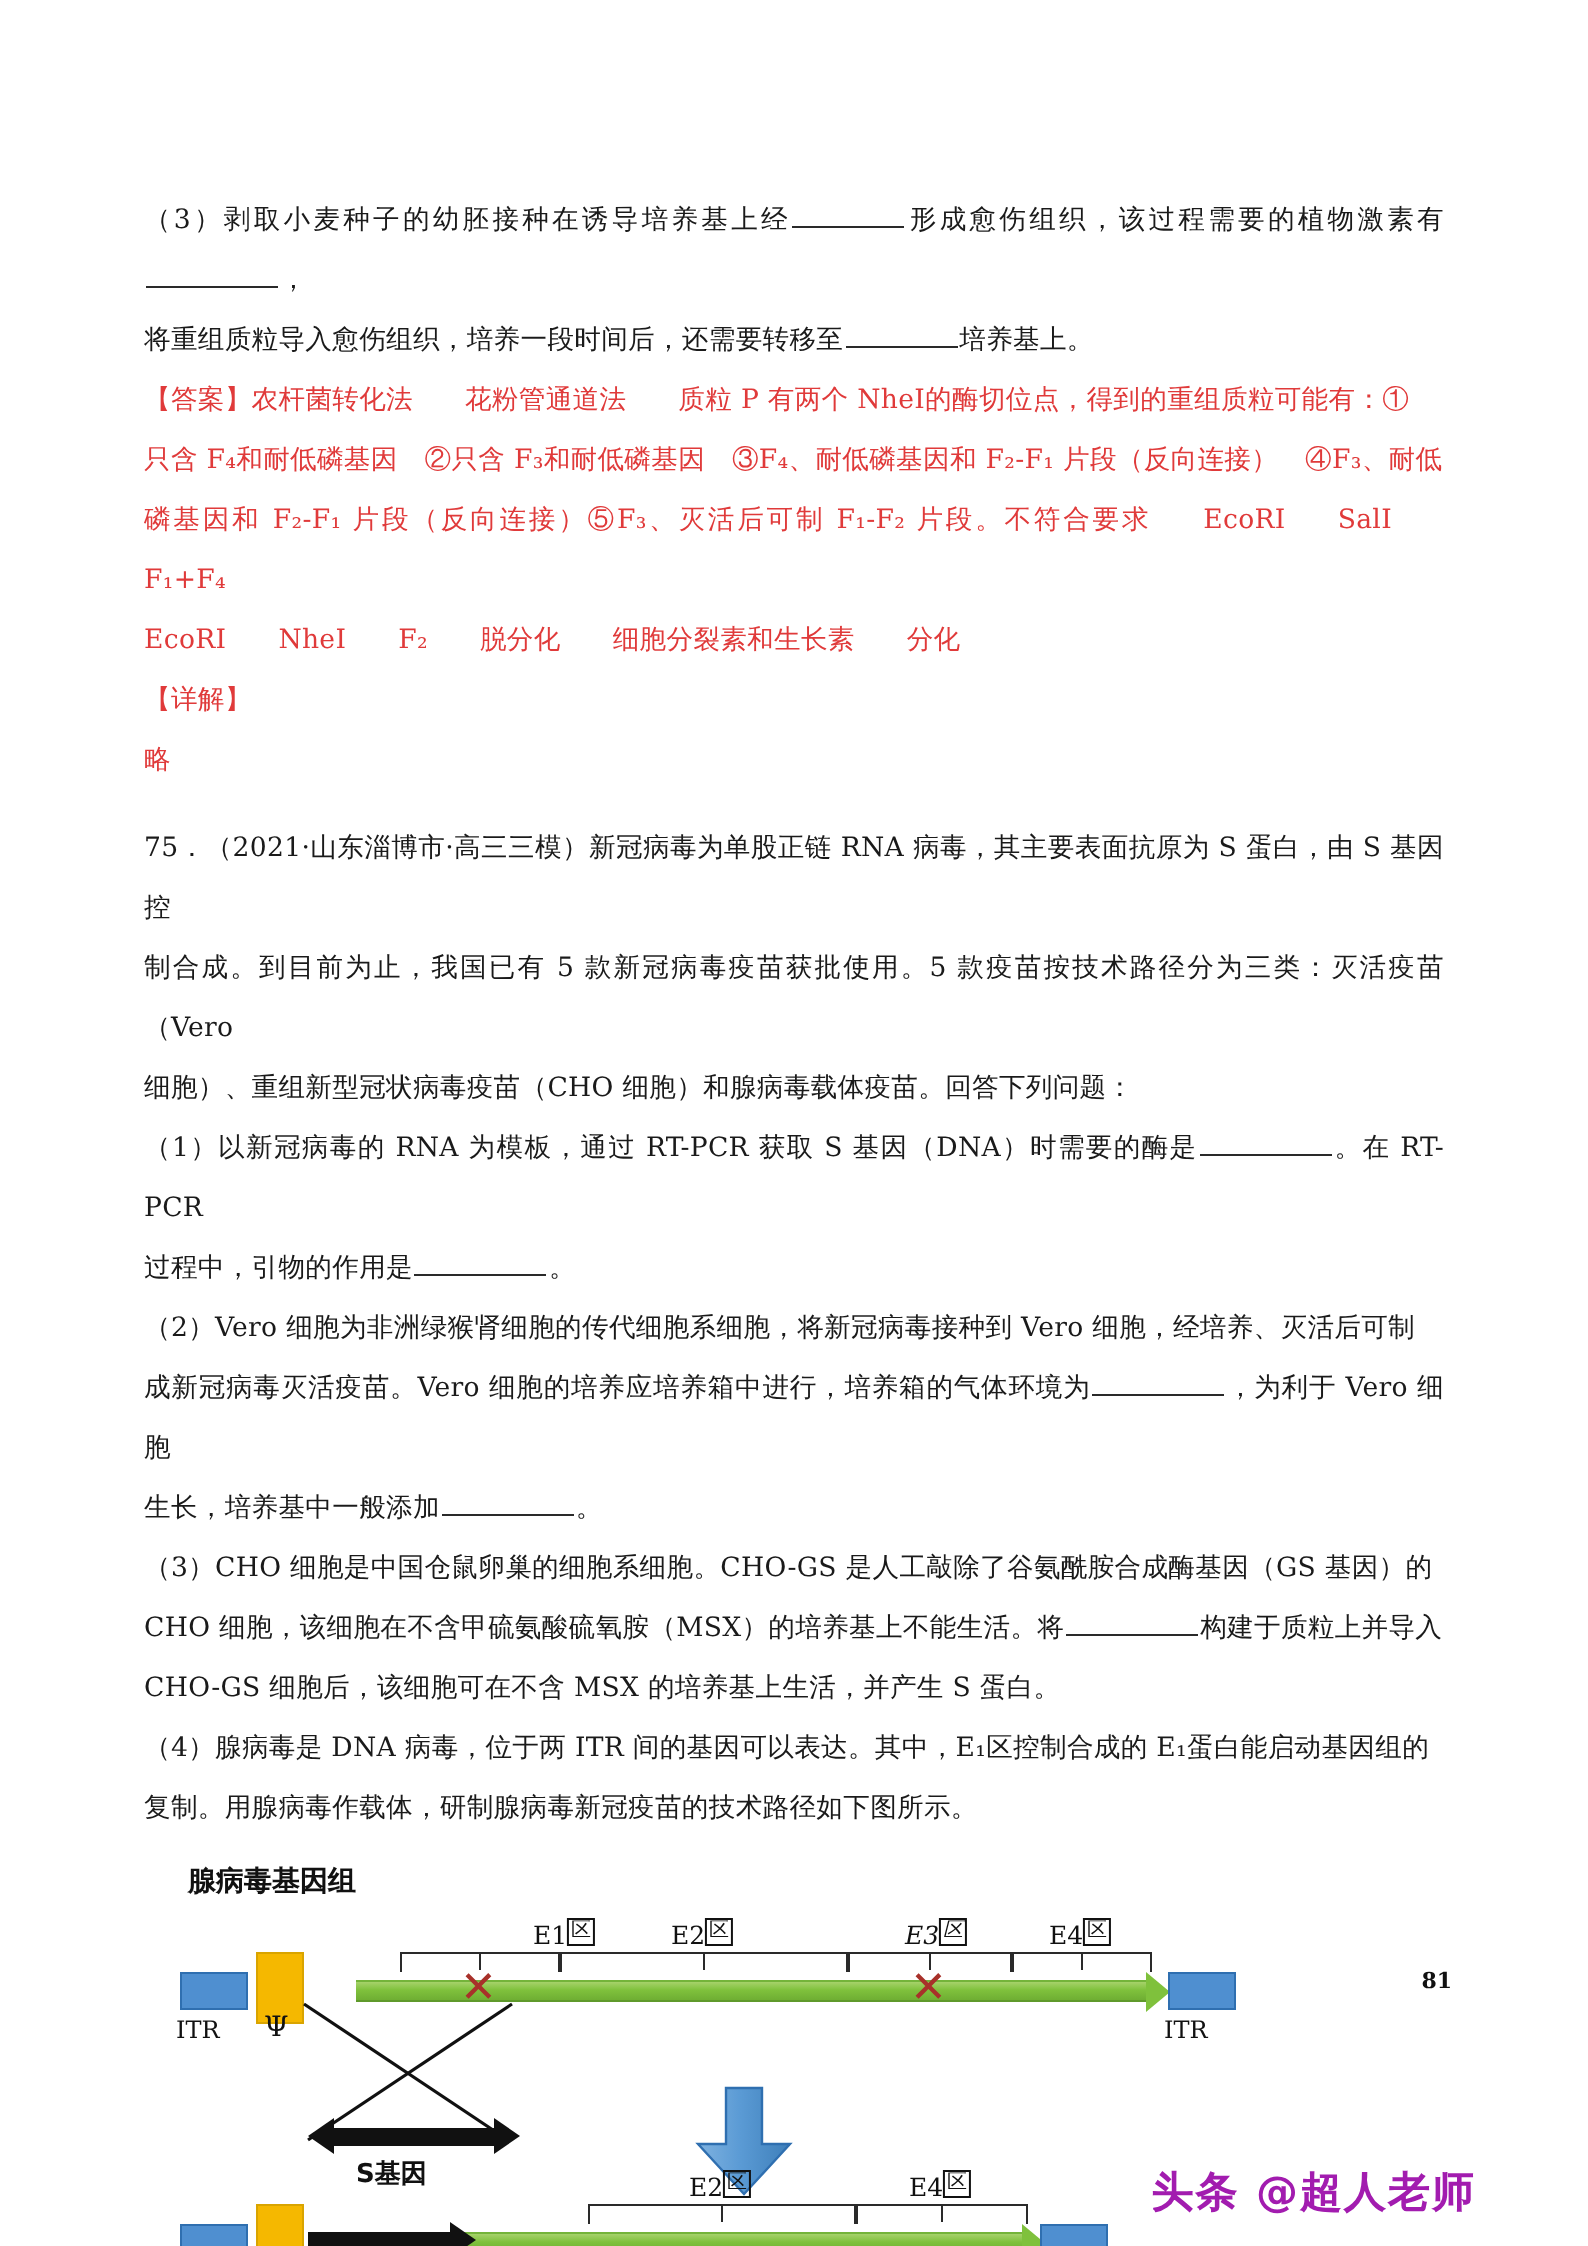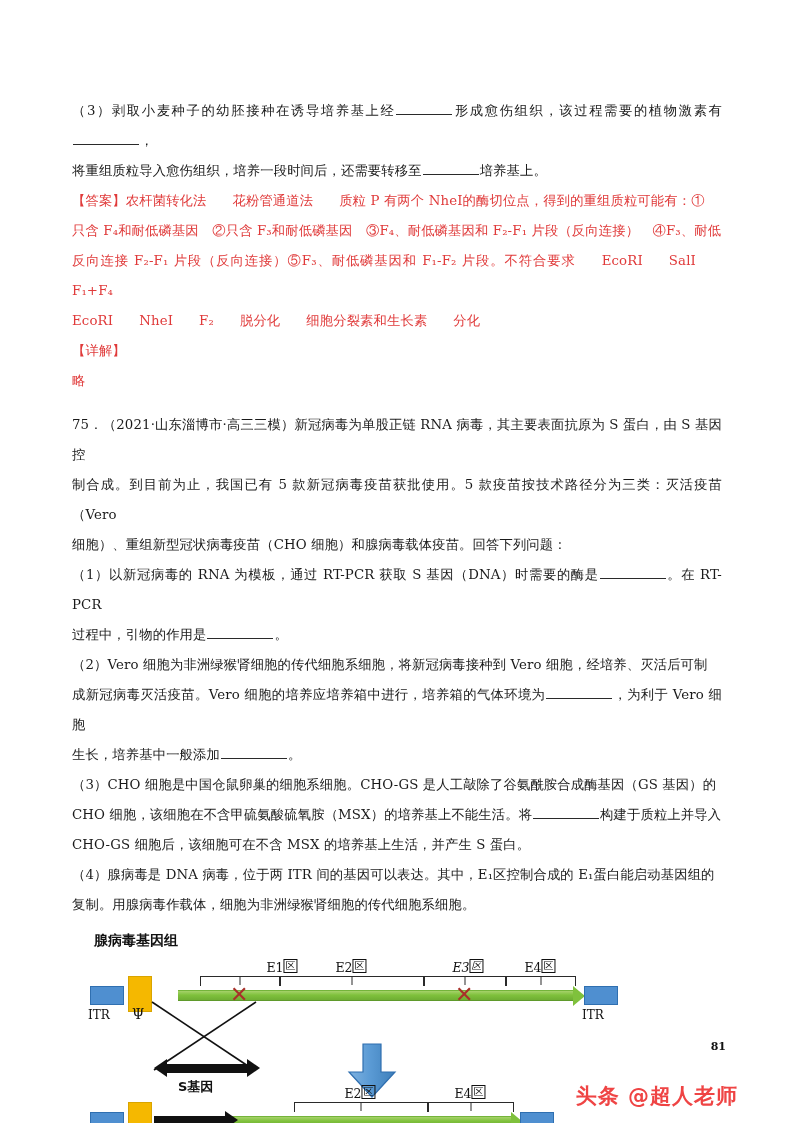--- a/index.html
+++ b/index.html
@@ -176,54 +176,54 @@
     border-top: 9px solid transparent;
     border-bottom: 9px solid transparent;
   }
   .cross-svg { position: absolute; }
   .down-arrow { position: absolute; }
 
   
   .page-number {
     position: absolute;
     right: 68px;
-    top: 1040px;
+    top: 984px;
     font-family: "DejaVu Serif", "Liberation Serif", serif;
     font-size: 11px;
     font-weight: 700;
     color: #111;
   }
   .watermark {
     position: absolute;
     right: 56px;
     top: 1082px;
     font-family: "DejaVu Sans", "Liberation Sans", sans-serif;
     font-size: 21px;
     font-weight: 700;
-    color: #ef4444;
+    color: #a21caf;
     letter-spacing: 1px;
     white-space: nowrap;
   }
 </style>
 </head>
 <body>
 
 <div class="page">
   <div class="content">
 
     <p class="line"><span>（3）剥取小麦种子的幼胚接种在诱导培养基上经</span><span class="blank b-md"></span><span>形成愈伤组织，该过程需要的植物激素有</span><span class="blank b-lg"></span><span>，</span></p>
 
     <p class="line"><span>将重组质粒导入愈伤组织，培养一段时间后，还需要转移至</span><span class="blank b-md"></span><span>培养基上。</span></p>
 
     <div class="answer">
       <p class="line"><span>【答案】</span><span>农杆菌转化法</span><span class="gap"></span><span>花粉管通道法</span><span class="gap"></span><span>质粒 P 有两个 NheI的酶切位点，得到的重组质粒可能有：①</span></p>
 
       <p class="line"><span>只含 F₄和耐低磷基因　②只含 F₃和耐低磷基因　③F₄、耐低磷基因和 F₂-F₁ 片段（反向连接）　④F₃、耐低</span></p>
 
-      <p class="line"><span>反向连接 F₂-F₁ 片段（反向连接）⑤F₃、耐低磷基因和 F₁-F₂ 片段。不符合要求</span><span class="gap"></span><span>EcoRI</span><span class="gap"></span><span>SalI</span><span class="gap"></span><span>F₁+F₄</span></p>
+      <p class="line"><span>磷基因和 F₂-F₁ 片段（反向连接）⑤F₃、灭活后可制 F₁-F₂ 片段。不符合要求</span><span class="gap"></span><span>EcoRI</span><span class="gap"></span><span>SalI</span><span class="gap"></span><span>F₁+F₄</span></p>
 
       <p class="line"><span>EcoRI</span><span class="gap"></span><span>NheI</span><span class="gap"></span><span>F₂</span><span class="gap"></span><span>脱分化</span><span class="gap"></span><span>细胞分裂素和生长素</span><span class="gap"></span><span>分化</span></p>
 
       <p class="line">【详解】</p>
       <p class="line">略</p>
     </div>
 
     <div style="height:14px"></div>
     <p class="line">75．（2021·山东淄博市·高三三模）新冠病毒为单股正链 RNA 病毒，其主要表面抗原为 S 蛋白，由 S 基因控</p>
     <p class="line">制合成。到目前为止，我国已有 5 款新冠病毒疫苗获批使用。5 款疫苗按技术路径分为三类：灭活疫苗（Vero</p>
@@ -234,21 +234,21 @@
 
     <p class="line">（2）Vero 细胞为非洲绿猴肾细胞的传代细胞系细胞，将新冠病毒接种到 Vero 细胞，经培养、灭活后可制</p>
     <p class="line"><span>成新冠病毒灭活疫苗。Vero 细胞的培养应培养箱中进行，培养箱的气体环境为</span><span class="blank b-lg"></span><span>，为利于 Vero 细胞</span></p>
     <p class="line"><span>生长，培养基中一般添加</span><span class="blank b-lg"></span><span>。</span></p>
 
     <p class="line">（3）CHO 细胞是中国仓鼠卵巢的细胞系细胞。CHO-GS 是人工敲除了谷氨酰胺合成酶基因（GS 基因）的</p>
     <p class="line"><span>CHO 细胞，该细胞在不含甲硫氨酸硫氧胺（MSX）的培养基上不能生活。将</span><span class="blank b-lg"></span><span>构建于质粒上并导入</span></p>
     <p class="line">CHO-GS 细胞后，该细胞可在不含 MSX 的培养基上生活，并产生 S 蛋白。</p>
 
     <p class="line">（4）腺病毒是 DNA 病毒，位于两 ITR 间的基因可以表达。其中，E₁区控制合成的 E₁蛋白能启动基因组的</p>
-    <p class="line">复制。用腺病毒作载体，细胞为非洲绿猴肾细胞的传代细胞系细胞。</p>
+    <p class="line">复制。用腺病毒作载体，研制腺病毒新冠疫苗的技术路径如下图所示。</p>
 
     <div class="figure">
 
       <div class="fig-title">腺病毒基因组</div>
 
       <div class="region" style="left:128px; top:44px; width:78px;"></div>
       <div class="region-lbl" style="left:167px; top:26px;margin-left:43px;"><span>E1</span><span class="boxed-qu">区</span></div>
 
       <div class="region" style="left:208px; top:44px; width:142px;"></div>
       <div class="region-lbl" style="left:279px; top:26px;"><span>E2</span><span class="boxed-qu">区</span></div>

